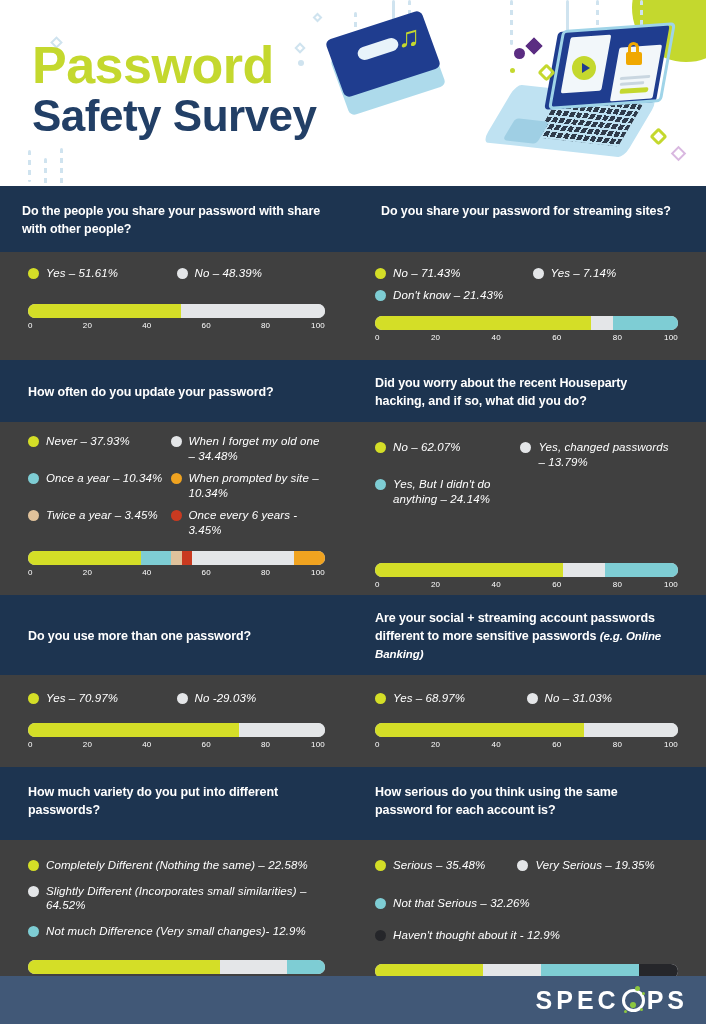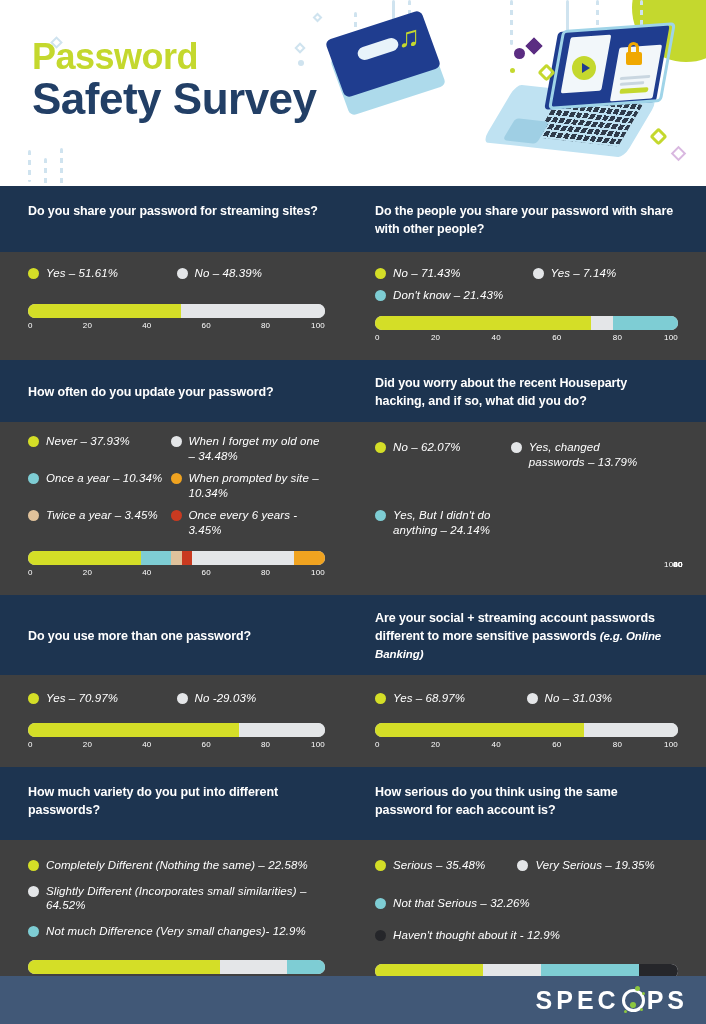--- a/index.html
+++ b/index.html
@@ -27,21 +27,21 @@
     top: -46px; right: -34px;
     width: 108px; height: 108px;
     border-radius: 50%;
     background: #c4d82e;
   }
   .title-wrap {
     position: absolute;
     left: 32px; top: 38px;
   }
   .title-line1 {
-    font-size: 36px; font-weight: bold;
+    font-size: 52px; font-weight: bold;
     color: #c4d82e; letter-spacing: -0.5px;
     line-height: 1.05;
   }
   .title-line2 {
     font-size: 44px; font-weight: bold;
     color: #223f66; letter-spacing: -0.5px;
     line-height: 1.05;
   }
   .dash-line { position:absolute; width:3px; background:#cfe3ef; border-radius:2px; }
   .dash-line.dotted { background: repeating-linear-gradient(to bottom,#cfe3ef 0 5px, transparent 5px 10px); }
@@ -266,25 +266,25 @@
 
     <div class="dot" style="left:514px;top:48px;width:11px;height:11px;background:#5b2d82;"></div>
     <div class="dot" style="left:510px;top:68px;width:5px;height:5px;background:#c4d82e;"></div>
     <div class="sq-out" style="left:528px;top:40px;width:12px;height:12px;border-color:#5b2d82;background:#5b2d82;"></div>
     <div class="key-shape" style="left:540px;top:66px;width:13px;height:13px;border:3px solid #c4d82e;transform:rotate(45deg);border-radius:3px;"></div>
     <div class="key-shape" style="left:652px;top:130px;width:13px;height:13px;border:3px solid #c4d82e;transform:rotate(45deg);border-radius:3px;"></div>
   </div>
 
   <div class="qrow">
     <div class="qhead">
+      <div class="col right" style="padding-top:16px;padding-bottom:14px;">
+        <div class="qtitle">Do the people you share your password with share with other people?</div>
+      </div>
       <div class="col" style="padding-top:16px;padding-bottom:14px;">
         <div class="qtitle">Do you share your password for streaming sites?</div>
-      </div>
-      <div class="col right" style="padding-top:16px;padding-bottom:14px;">
-        <div class="qtitle">Do the people you share your password with share with other people?</div>
       </div>
     </div>
     <div class="qbody">
       <div class="col" style="padding-top:14px;padding-bottom:12px;">
         <div class="legend cols2">
           <div class="litem">
               <span class="ldot" style="background:#d4de27"></span>
               <span class="ltext">Yes – 51.61%</span>
             </div>
           <div class="litem">
@@ -390,21 +390,21 @@
           <div class="axis">
             <span class="tick first" style="left:0%">0</span>
             <span class="tick" style="left:20%">20</span>
             <span class="tick" style="left:40%">40</span>
             <span class="tick" style="left:60%">60</span>
             <span class="tick" style="left:80%">80</span>
             <span class="tick last" style="left:100%">100</span>
           </div>
         </div>
       </div>
-      <div class="col right" style="padding-top:18px;padding-bottom:20px;display:flex;flex-direction:row;gap:20px;">
+      <div class="col right" style="padding-top:18px;padding-bottom:0;display:flex;flex-direction:column;gap:20px;">
         <div class="legend">
           <div class="litem" style="width:48%">
               <span class="ldot" style="background:#d4de27"></span>
               <span class="ltext">No – 62.07%</span>
             </div>
           <div class="litem" style="width:52%">
               <span class="ldot" style="background:#e4e6e8"></span>
               <span class="ltext">Yes, changed passwords – 13.79%</span>
             </div>
           <div class="litem" style="width:52%">

